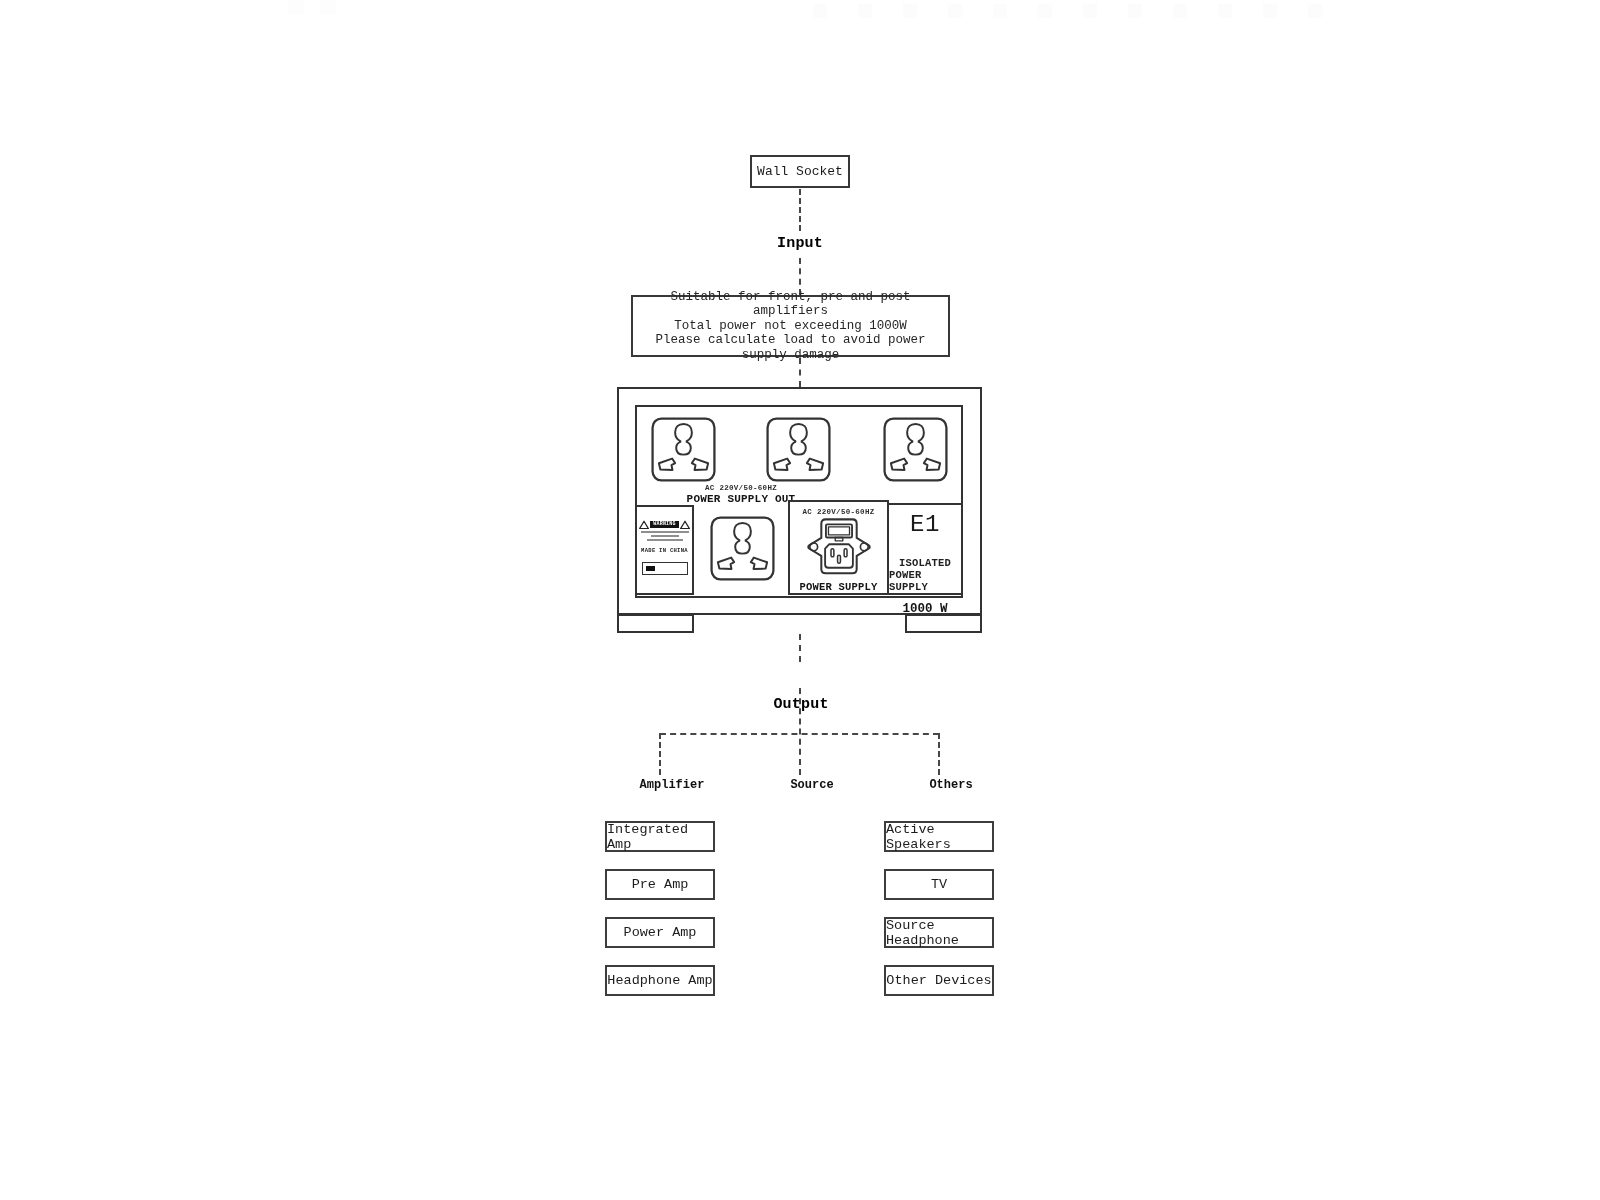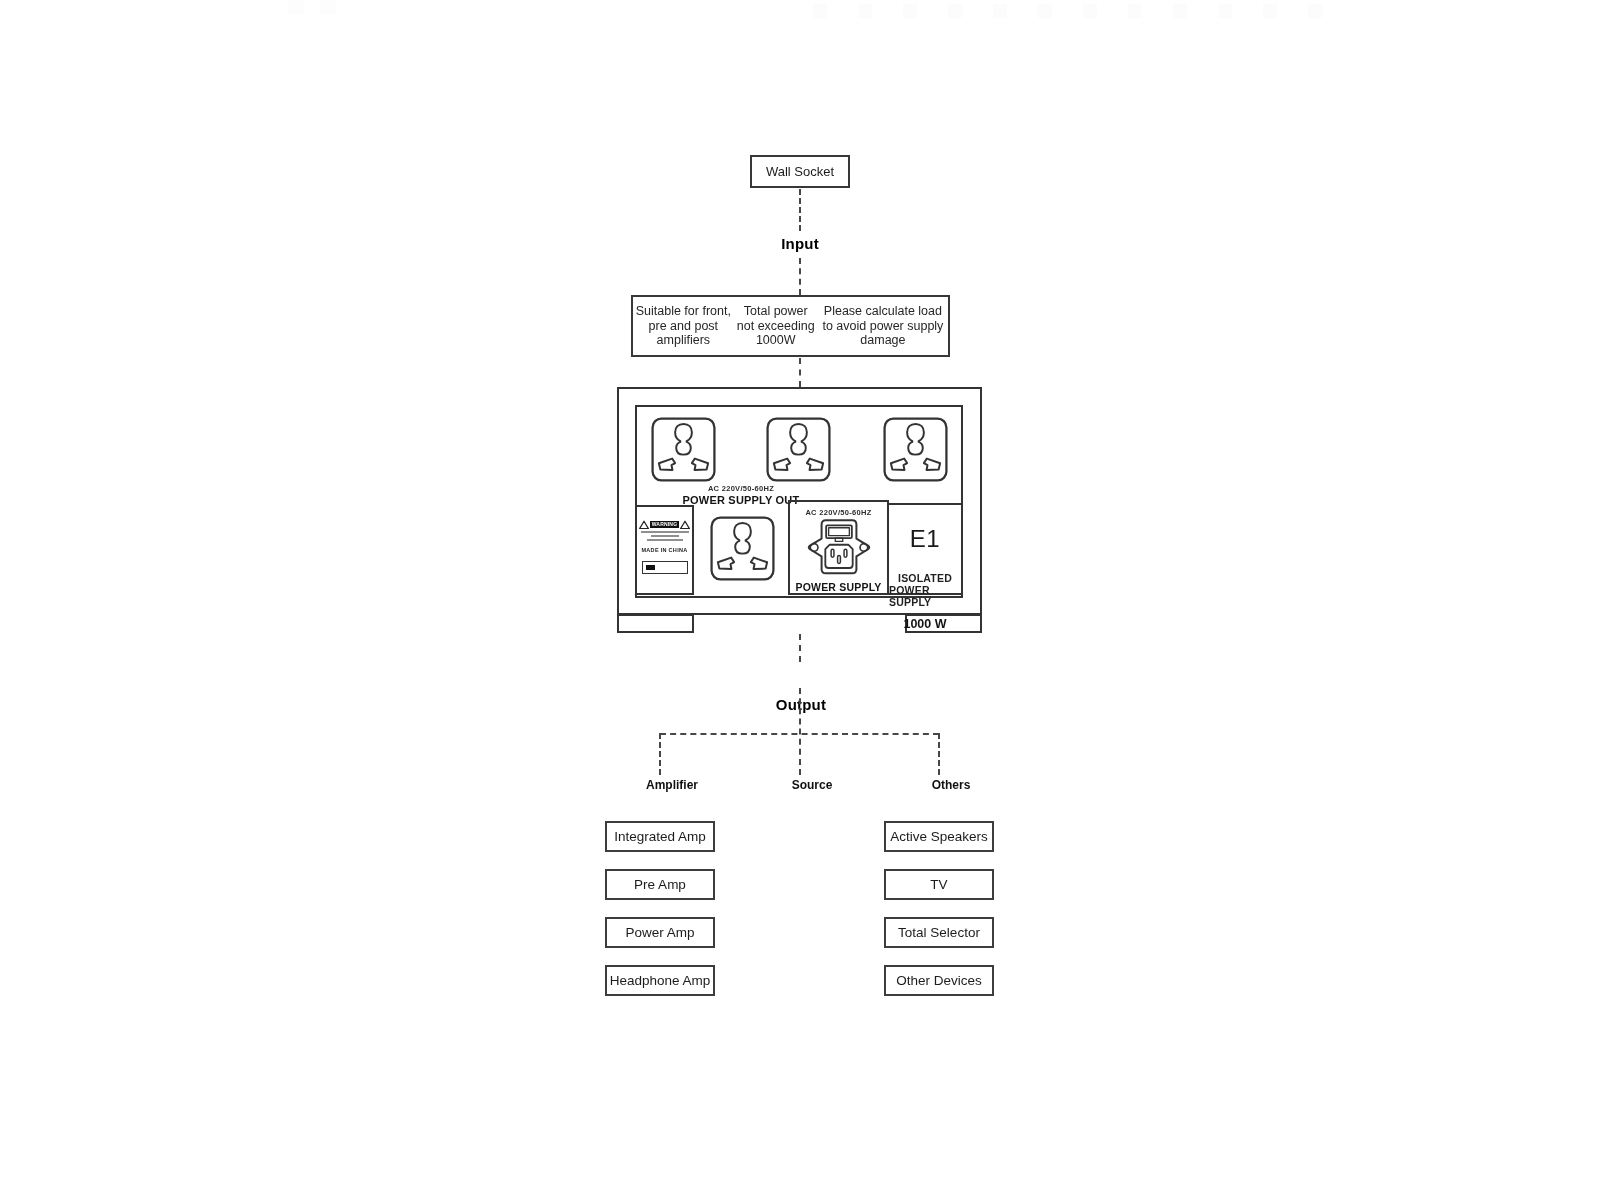--- a/index.html
+++ b/index.html
@@ -1,29 +1,29 @@
 <!DOCTYPE html>
 <html><head>
 <meta charset="utf-8">
 <style>
   html,body { margin:0; padding:0; background:#ffffff; }
   .canvas {
     position:relative; width:1328px; height:1200px; background:#ffffff;
-    font-family:Liberation Sans, sans-serif; color:#1c1c1c; overflow:hidden;
+    font-family:Liberation Mono, monospace; color:#1c1c1c; overflow:hidden;
   }
   
   .vd { position:absolute; width:0; border-left:2px dashed #474747; }
   .hd { position:absolute; height:0; border-top:2px dashed #474747; }
   
   .obox {
     position:absolute; box-sizing:border-box; border:2px solid #383838; background:#fff;
     display:flex; align-items:center; justify-content:center; text-align:center;
   }
   .wall-socket { left:750px; top:155px; width:100px; height:33px; font-size:13px; }
-  .note-box { left:631px; top:295px; width:319px; height:62px; font-size:12.5px; line-height:14.5px; color:#262626; flex-direction:row; }
+  .note-box { left:631px; top:295px; width:319px; height:62px; font-size:12.5px; line-height:14.5px; color:#262626; flex-direction:column; }
   .flow-label { position:absolute; transform:translateX(-50%); font-weight:700; font-size:15px; color:#000000; letter-spacing:.2px; }
   
   .chassis { position:absolute; left:617px; top:387px; width:365px; height:228px; box-sizing:border-box; border:2px solid #333; background:#fff; }
   .panel   { position:absolute; left:635px; top:405px; width:328px; height:193px; box-sizing:border-box; border:2px solid #333; }
   .foot    { position:absolute; top:614px; width:77px; height:19px; box-sizing:border-box; border:2px solid #333; background:#fff; }
   .socket-svg { position:absolute; }
   .pso-text { position:absolute; left:635px; top:484px; width:212px; text-align:center; }
   .pso-text .v  { font-size:7.5px; font-weight:600; letter-spacing:.3px; color:#2e2e2e; }
   .pso-text .l  { font-size:11px; font-weight:700; color:#141414; margin-top:1px; letter-spacing:.2px;text-align:center; }
   .warn-box { position:absolute; left:635px; top:505px; width:59px; height:90px; box-sizing:border-box; border:2px solid #333; }
@@ -33,21 +33,21 @@
   .tiny-line { height:2px; background:#8f8f8f; margin:2px auto 0 auto; }
   .origin { font-size:5.5px; font-weight:700; letter-spacing:.3px; text-align:center; margin-top:6px; color:#222; }
   .serial-rect { width:46px; height:13px; box-sizing:border-box; border:1.5px solid #333; margin:8px auto 0 auto; }
   .serial-blob { width:9px; height:5px; background:#111; margin:3px 0 0 3px; }
   .inlet-box { position:absolute; left:788px; top:500px; width:101px; height:95px; box-sizing:border-box; border:2px solid #333;
                display:flex; flex-direction:column; align-items:center; }
   .inlet-v { font-size:7.5px; font-weight:600; letter-spacing:.3px; color:#2e2e2e; margin-top:6px; }
   .inlet-l { font-size:10.5px; font-weight:700; color:#141414; letter-spacing:.2px; margin-top:1px; }
   .e1-box { position:absolute; left:887px; top:503px; width:76px; height:92px; box-sizing:border-box; border:2px solid #333;
             display:flex; flex-direction:column; align-items:center; }
-  .e1-model { font-size:24px; font-weight:500; letter-spacing:.5px; margin-top:20px; color:#1a1a1a; }
+  .e1-model { font-size:24px; font-weight:500; letter-spacing:.5px; margin-top:6px; color:#1a1a1a; }
   .e1-sub { font-size:10.5px; font-weight:600; color:#1f1f1f; letter-spacing:.2px; }
   .e1-watt { font-size:12.5px; font-weight:700; margin-top:9px; color:#141414; }
   
   .branch-label { position:absolute; transform:translateX(-50%); top:778px; font-weight:700; font-size:12px; color:#101010;margin-left:12px; }
   .col { position:absolute; top:821px; width:110px; display:flex; flex-direction:column; gap:17px; }
   .dev { height:31px; box-sizing:border-box; border:2px solid #3d3d3d; background:#fff;
          display:flex; align-items:center; justify-content:center; font-size:13.5px; color:#1c1c1c; }
   
   .fsq { position:absolute; top:4px; width:14px; height:14px; background:#fcfcfc; }
   .fsq2 { position:absolute; top:0; width:16px; height:14px; background:#fdfdfd; }
@@ -190,17 +190,17 @@
     <div class="dev">Integrated Amp</div>
     <div class="dev">Pre Amp</div>
     <div class="dev">Power Amp</div>
     <div class="dev">Headphone Amp</div>
   </div>
 
 
   <div class="col" style="left:884px;">
     <div class="dev">Active Speakers</div>
     <div class="dev">TV</div>
-    <div class="dev">Total Selector</div>
+    <div class="dev">Source Headphone</div>
     <div class="dev">Other Devices</div>
   </div>
 
 </div>
 
 </body></html>

